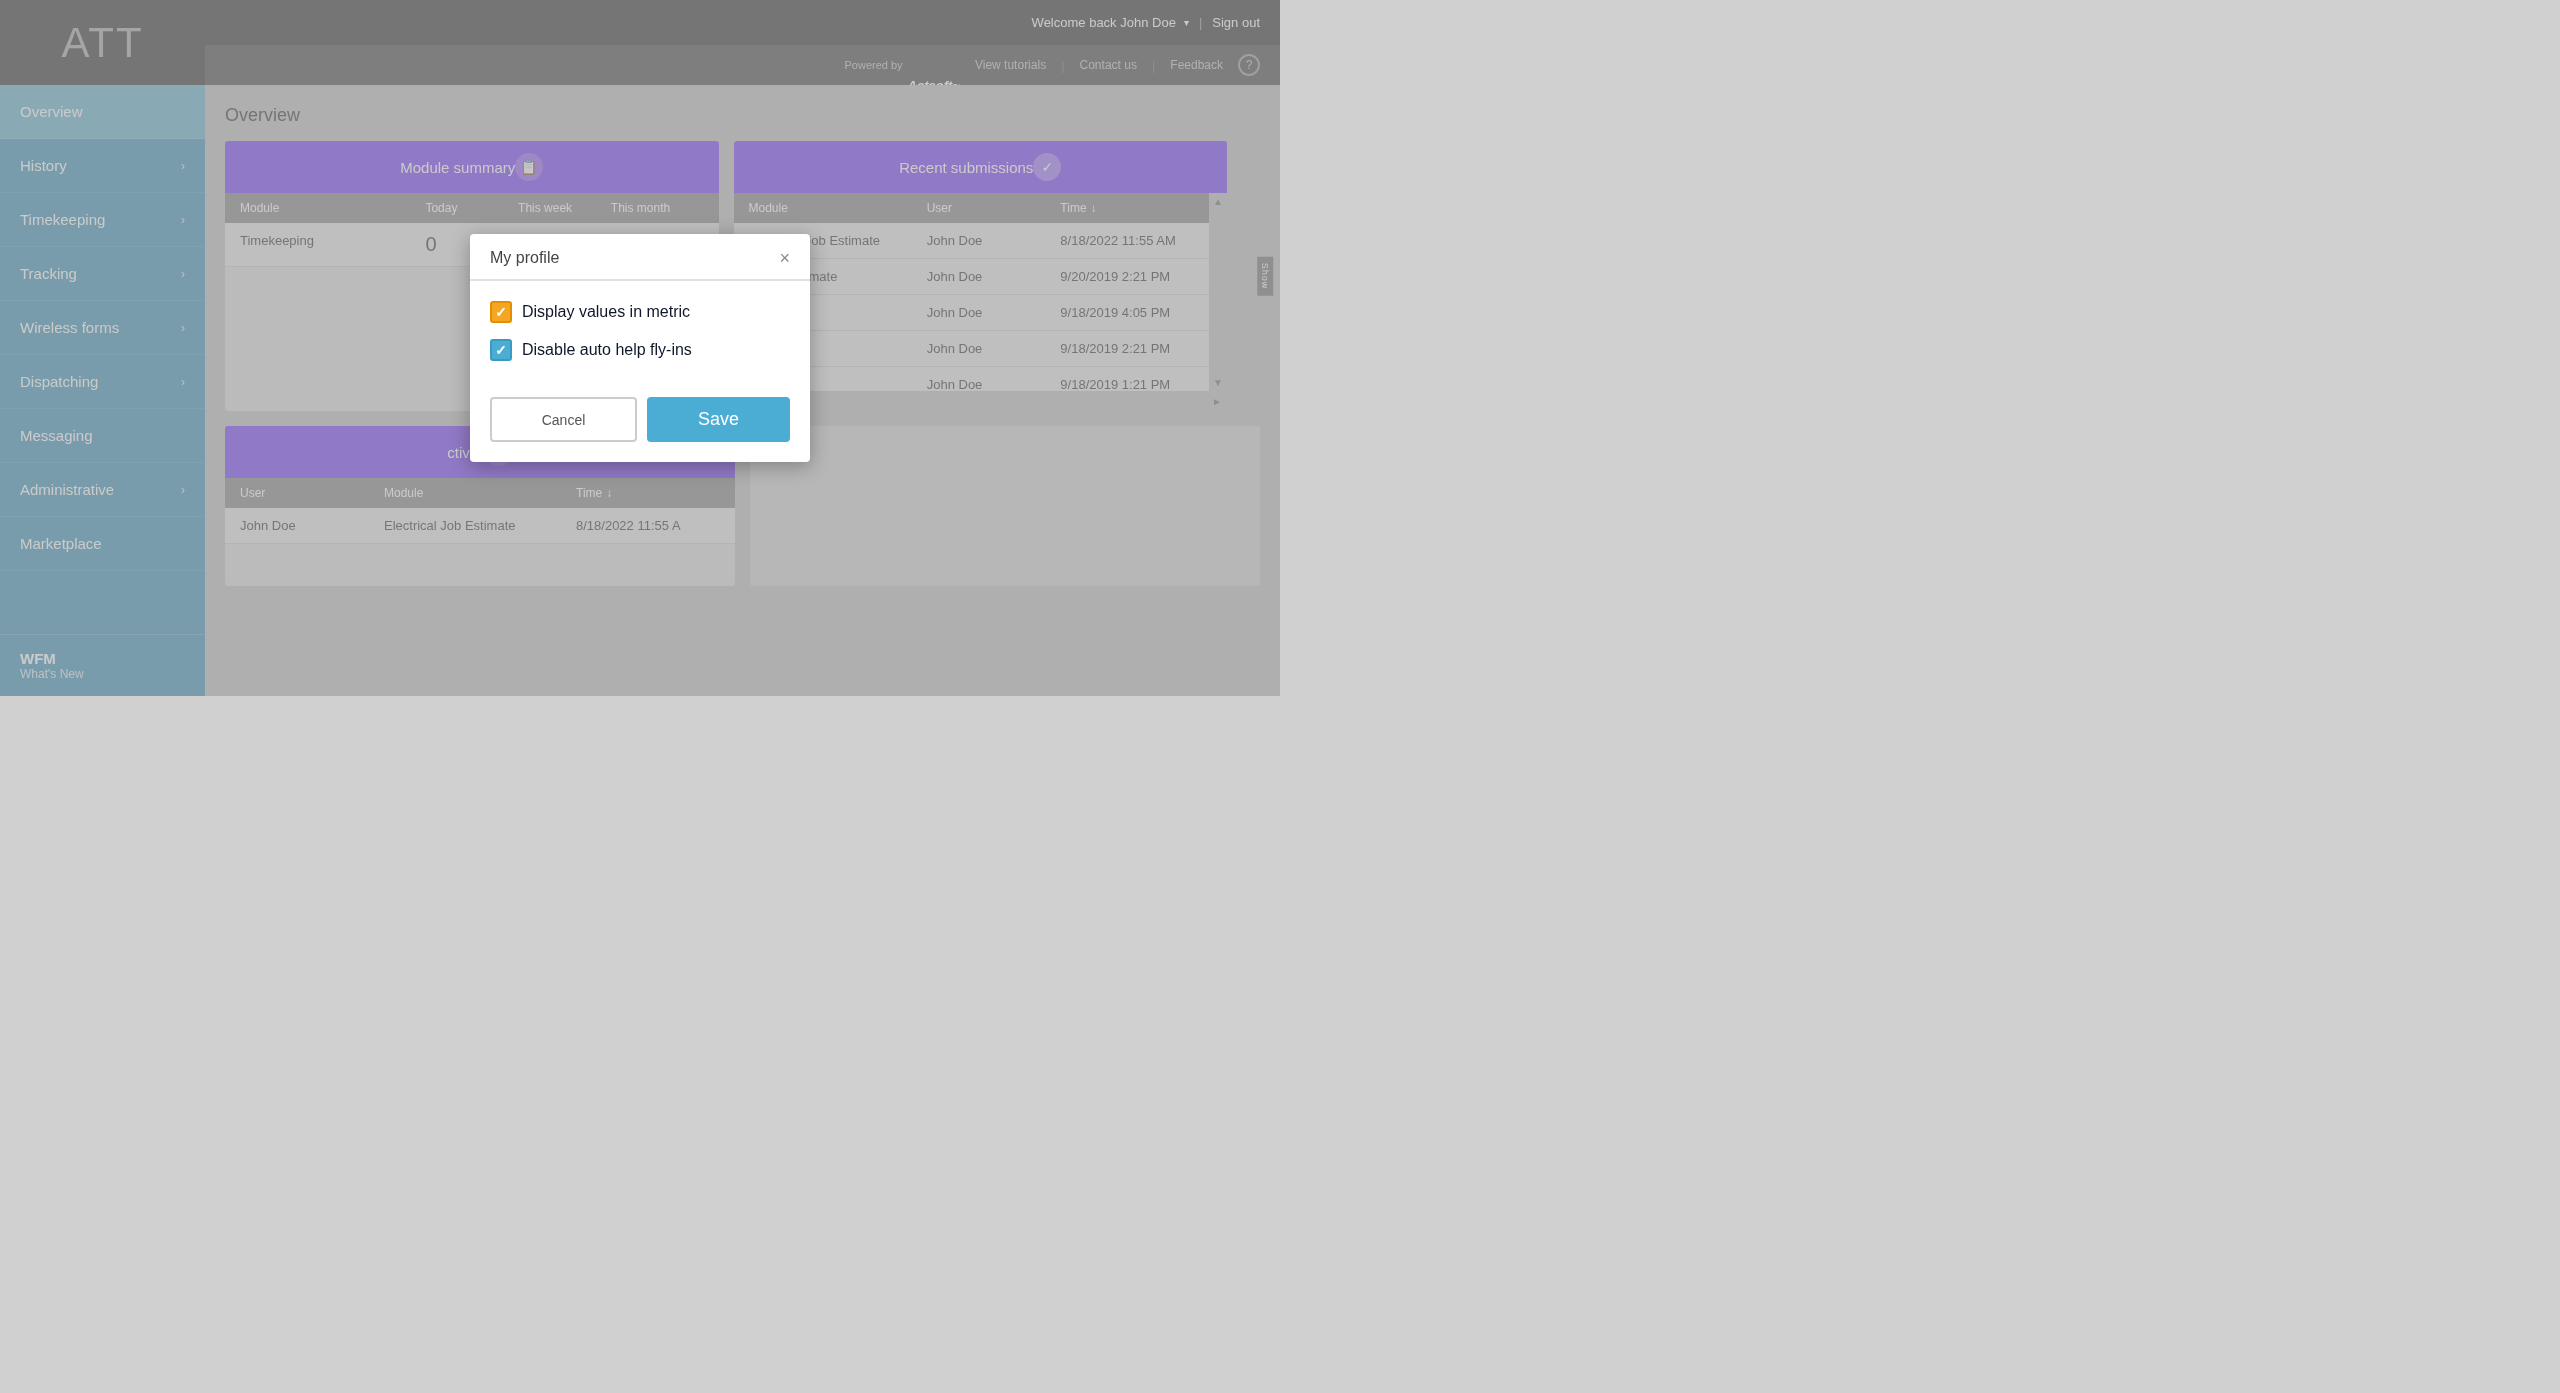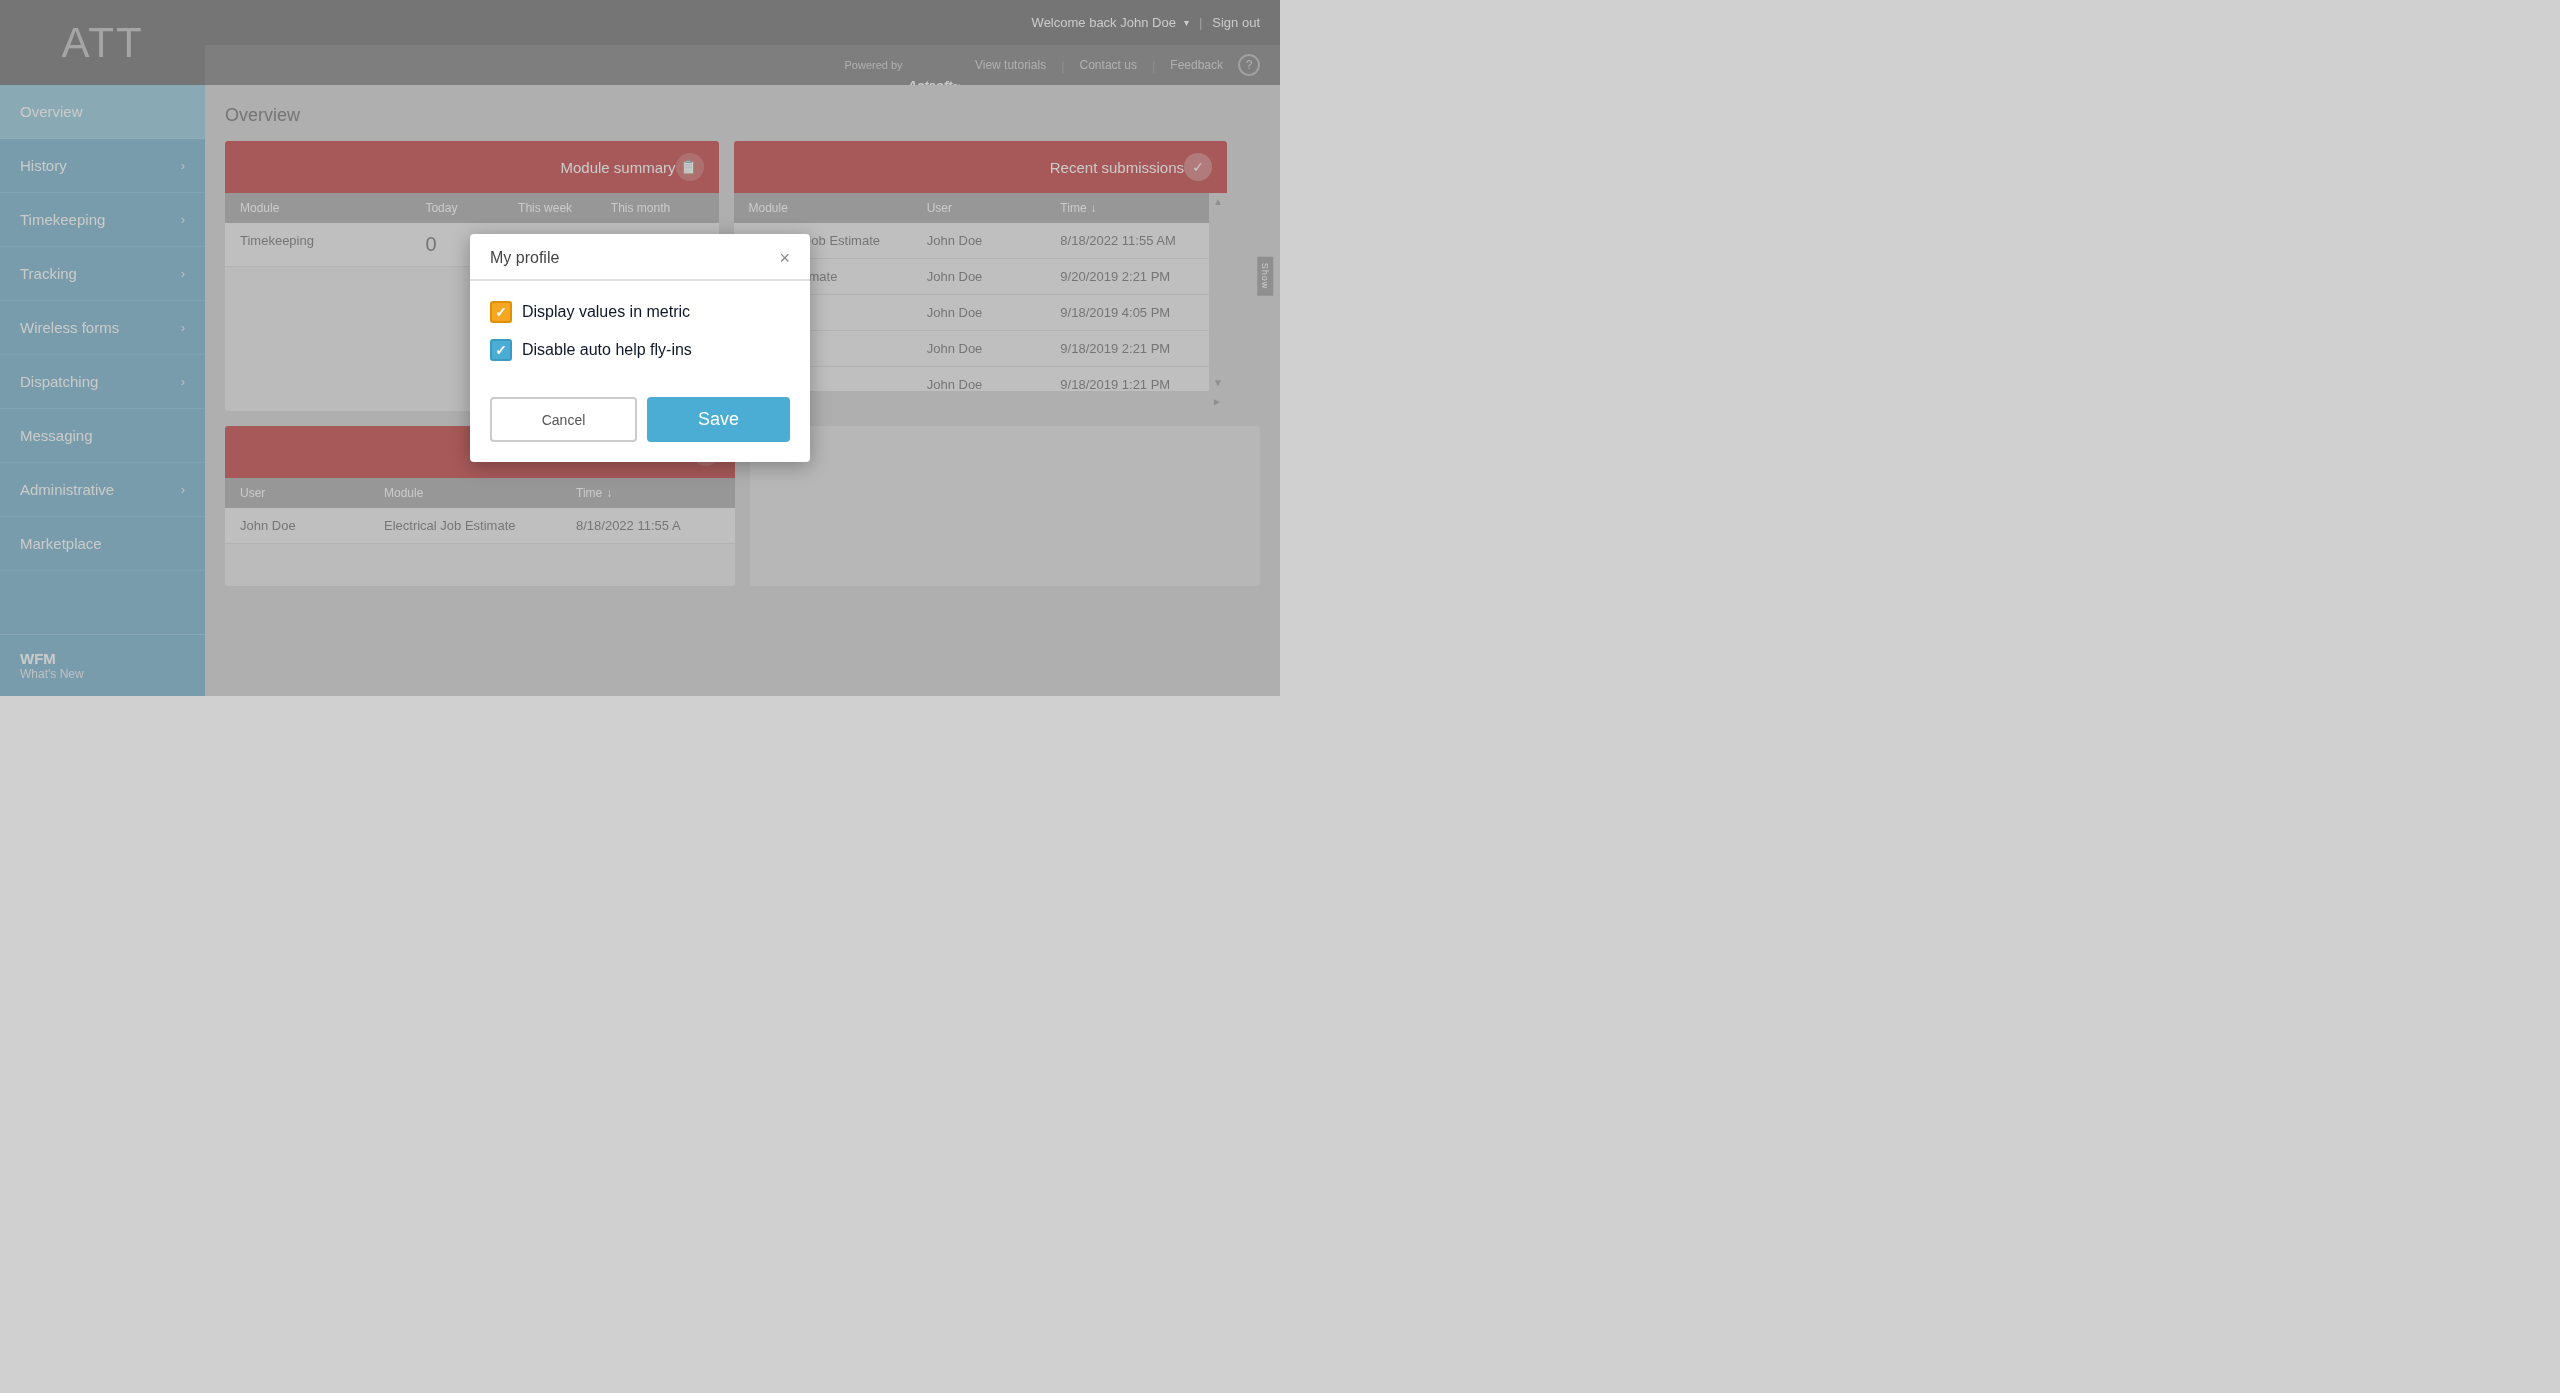--- a/index.html
+++ b/index.html
@@ -167,25 +167,25 @@
       overflow: hidden;
     }
     .panel-left {
       flex: 1;
     }
     .panel-right {
       flex: 1;
     }
 
     .panel-header {
-      background: #b91c1c;
+      background: #8b5cf6;
       padding: 12px 15px;
       display: flex;
       align-items: center;
-      justify-content: flex-end;
+      justify-content: center;
     }
     .panel-title {
       color: #ffffff;
       font-size: 15px;
       font-weight: normal;
     }
     .panel-icon {
       width: 28px;
       height: 28px;
       border-radius: 50%;

